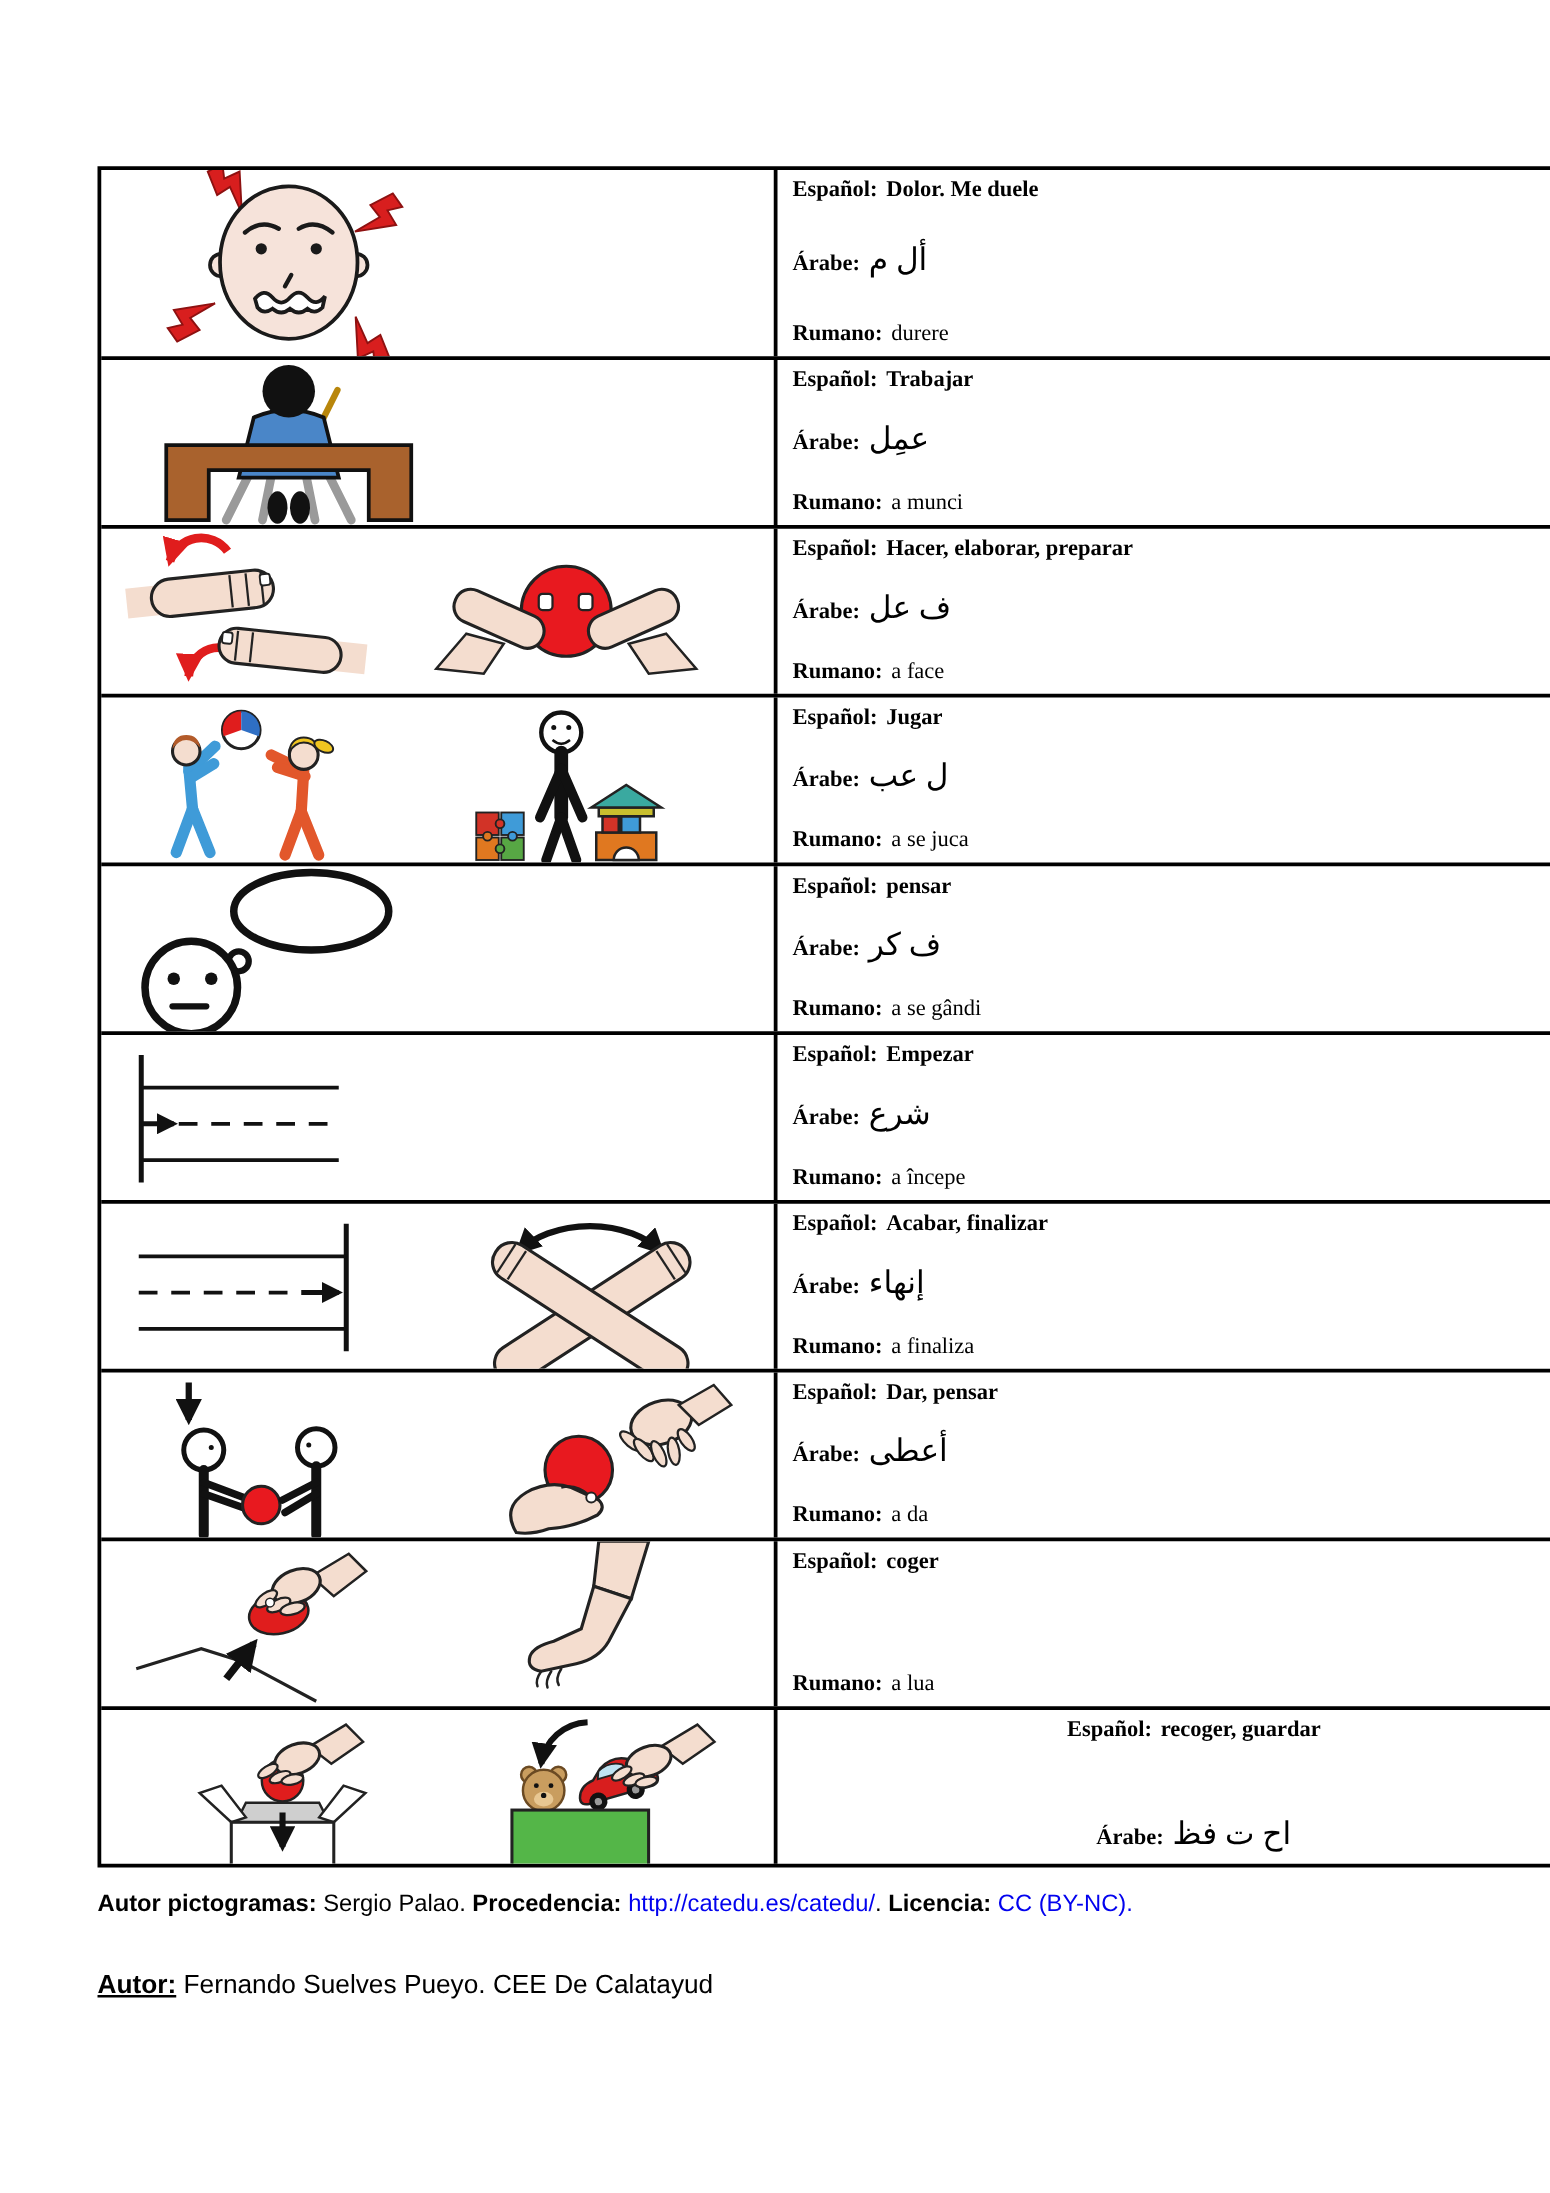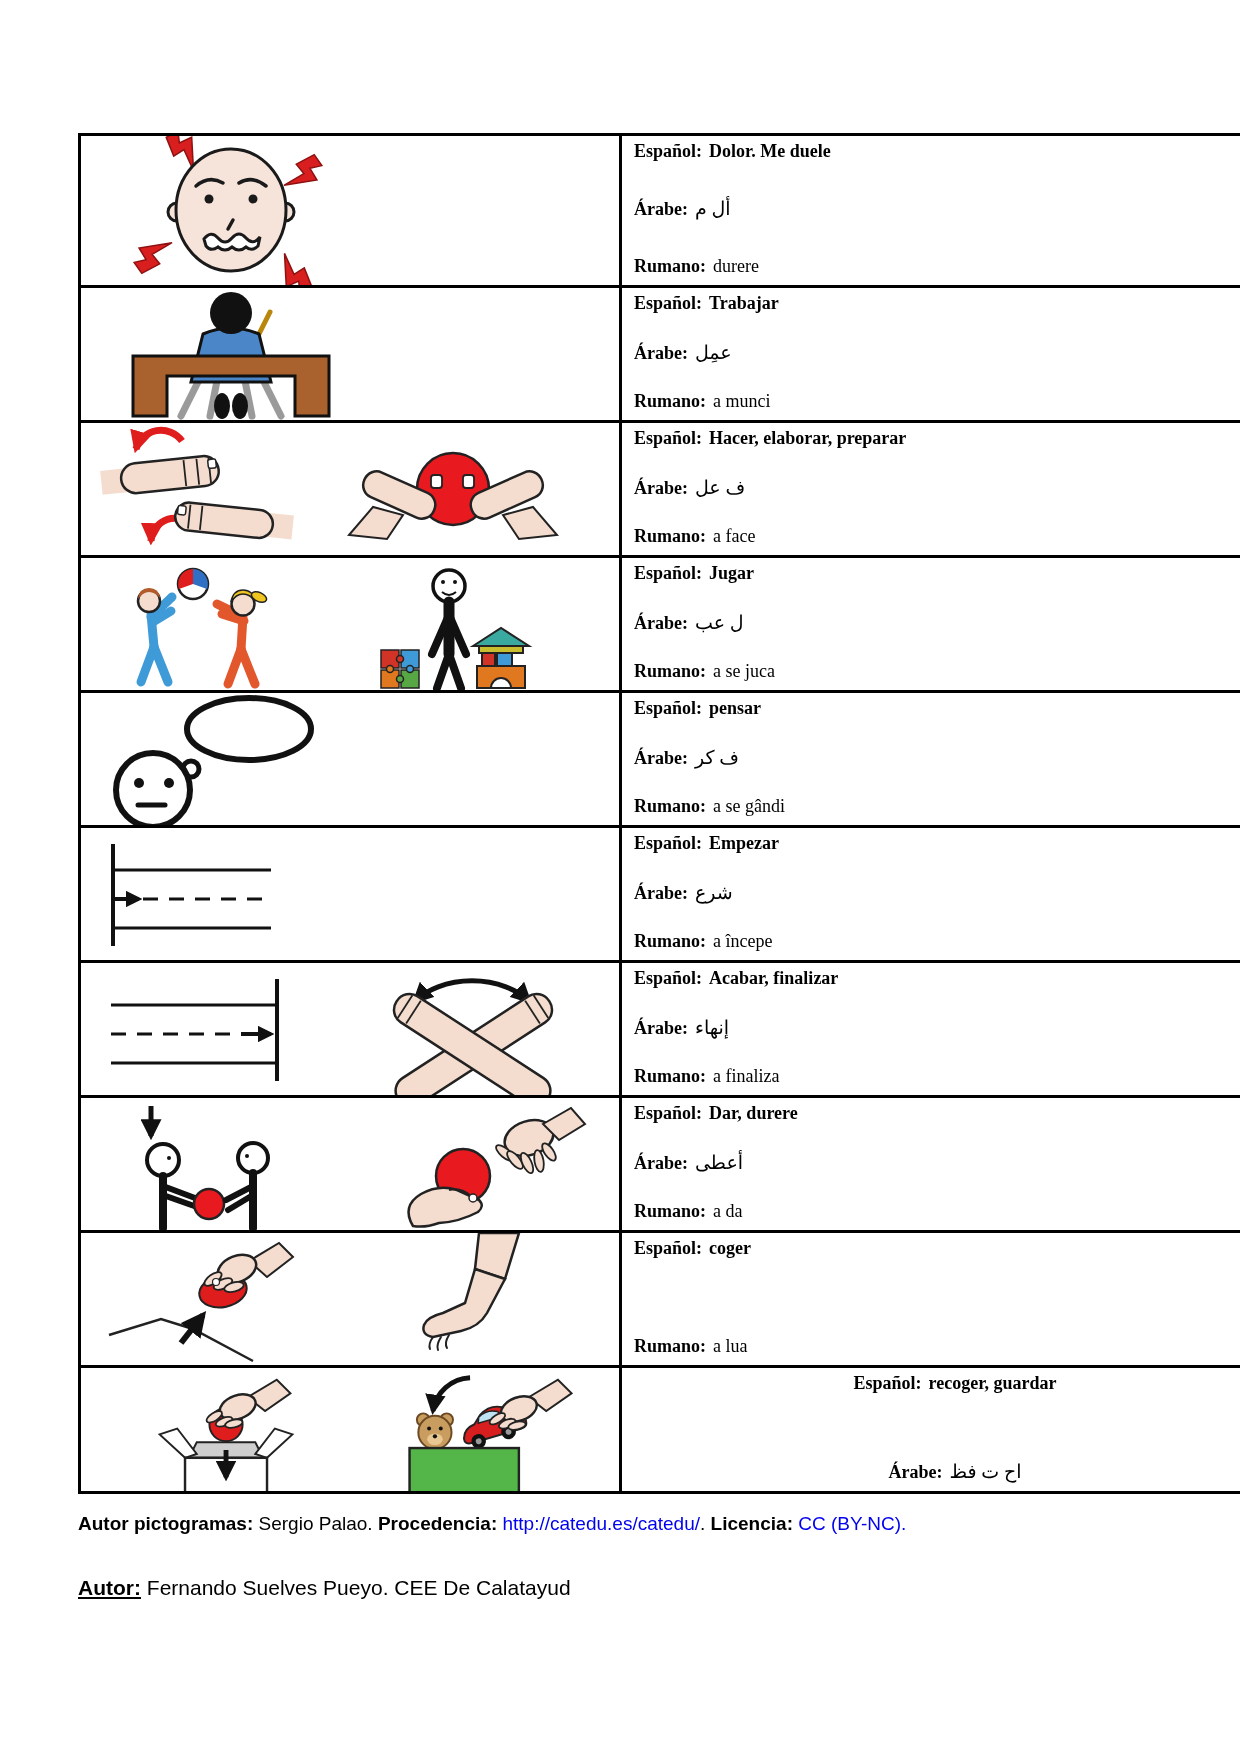--- a/index.html
+++ b/index.html
@@ -32,21 +32,21 @@
     overflow:hidden;
   }
   .cell-picto svg{width:100%;height:100%;display:block;}
   .cell-text{
     display:flex;flex-direction:column;justify-content:space-between;
     padding:5px 12px 8px 12px;
     font-size:18px;line-height:1.15;
   }
   .tline .lbl{font-weight:700;margin-right:7px;}
   .tline .val-es{font-weight:700;}
-  .tline .val-ar{font-size:19px;}
+  .tline .val-ar{font-size:25px;}
   .footer1{position:absolute;left:78px;top:1513px;font-size:19px;}
   .footer2{position:absolute;left:78px;top:1576px;font-size:21px;}
   .b{font-weight:700;}
   .u{text-decoration:underline;}
   .blue{color:#0202ee;}
   a.link{color:#0202ee;text-decoration:none;}
 </style>
 </head>
 <body>
 
@@ -330,21 +330,21 @@
           <ellipse cx="424" cy="55" rx="11" ry="4.5" transform="rotate(40 424 55)"></ellipse>
           <ellipse cx="434" cy="62" rx="11" ry="4.5" transform="rotate(50 434 62)"></ellipse>
           <ellipse cx="446" cy="65" rx="11" ry="4.5" transform="rotate(65 446 65)"></ellipse>
           <ellipse cx="458" cy="63" rx="11" ry="4.5" transform="rotate(80 458 63)"></ellipse>
           <ellipse cx="468" cy="54" rx="10" ry="4.5" transform="rotate(55 468 54)"></ellipse>
         </g>
         <path d="M462 26 L490 10 L504 26 L478 42 Z" fill="#f4ddcf" stroke="#222" stroke-width="2"></path>
       </svg>
     </div>
     <div class="cell-text">
-      <div class="tline"><span class="lbl">Español:</span><span class="val-es">Dar, durere</span></div>
+      <div class="tline"><span class="lbl">Español:</span><span class="val-es">Dar, pensar</span></div>
       <div class="tline"><span class="lbl">Árabe:</span><span class="val-ar">أعطى</span></div>
       <div class="tline"><span class="lbl">Rumano:</span><span>a da</span></div>
     </div>
   </div>
 
   <div class="prow">
     <div class="cell-picto">
       <svg viewBox="0 0 538 132">
         <polyline points="28,102 80,86 112,96 172,128" stroke="#222" stroke-width="2.5" fill="none"></polyline>
         <line x1="100" y1="110" x2="122" y2="82" stroke="#111" stroke-width="6" marker-end="url(#mA)"></line>

